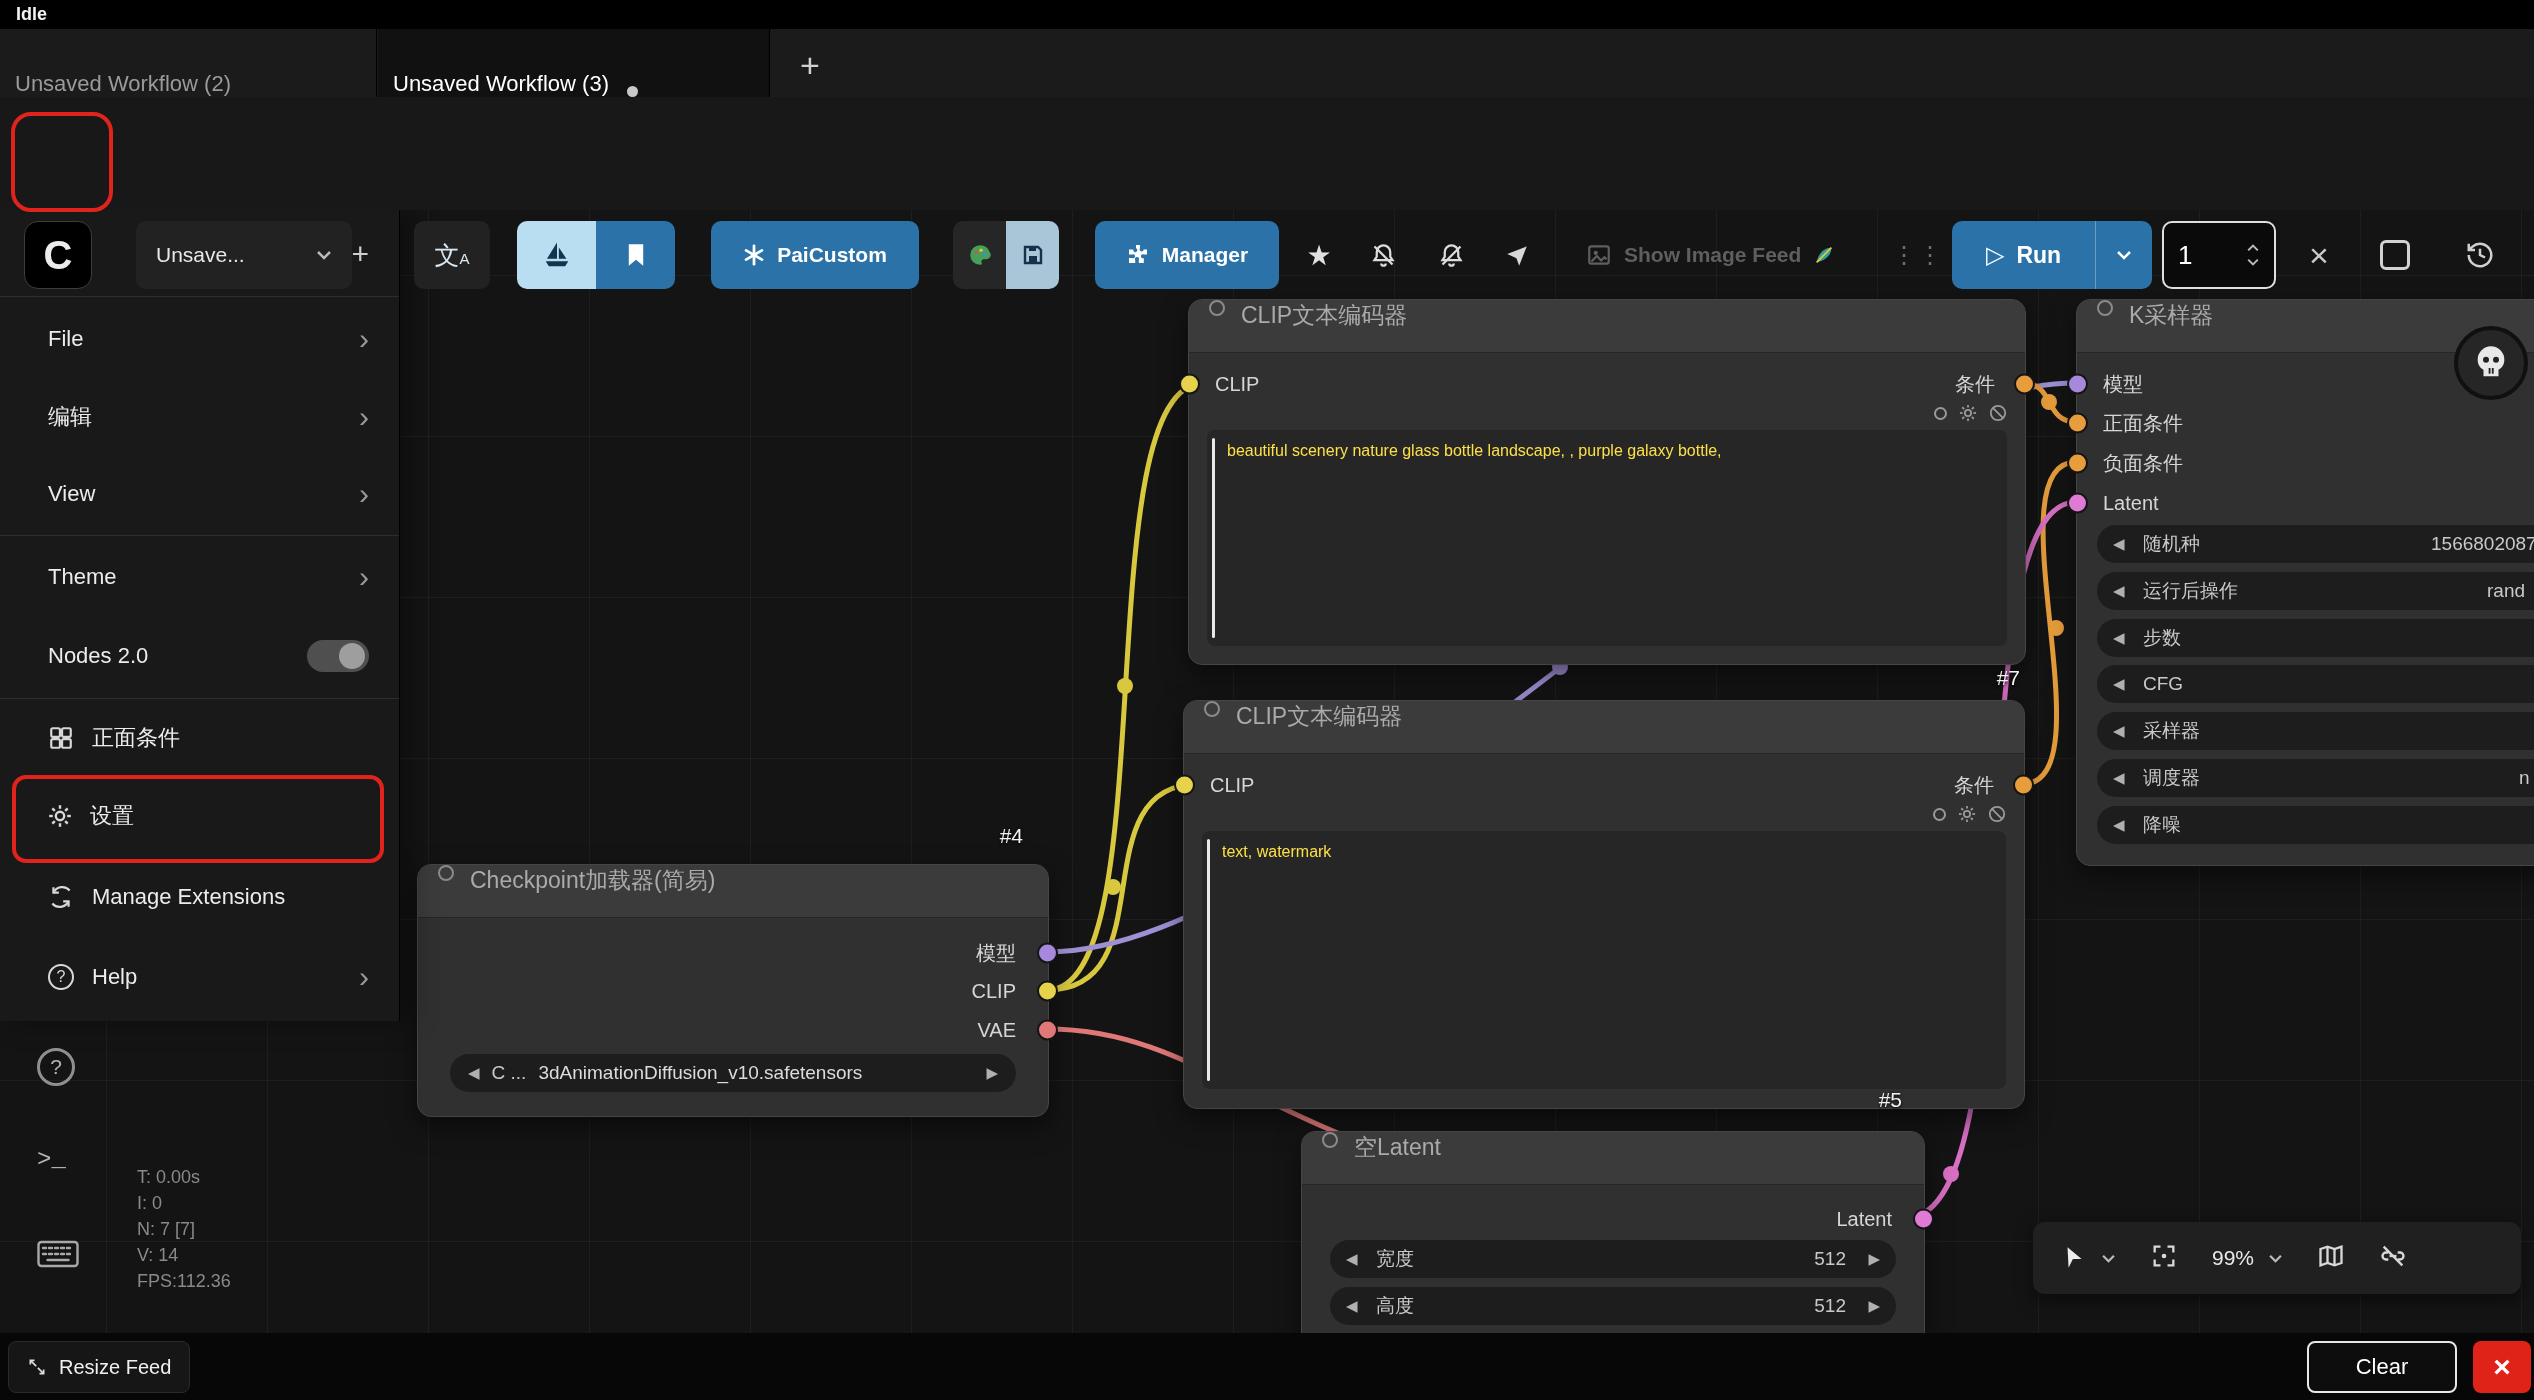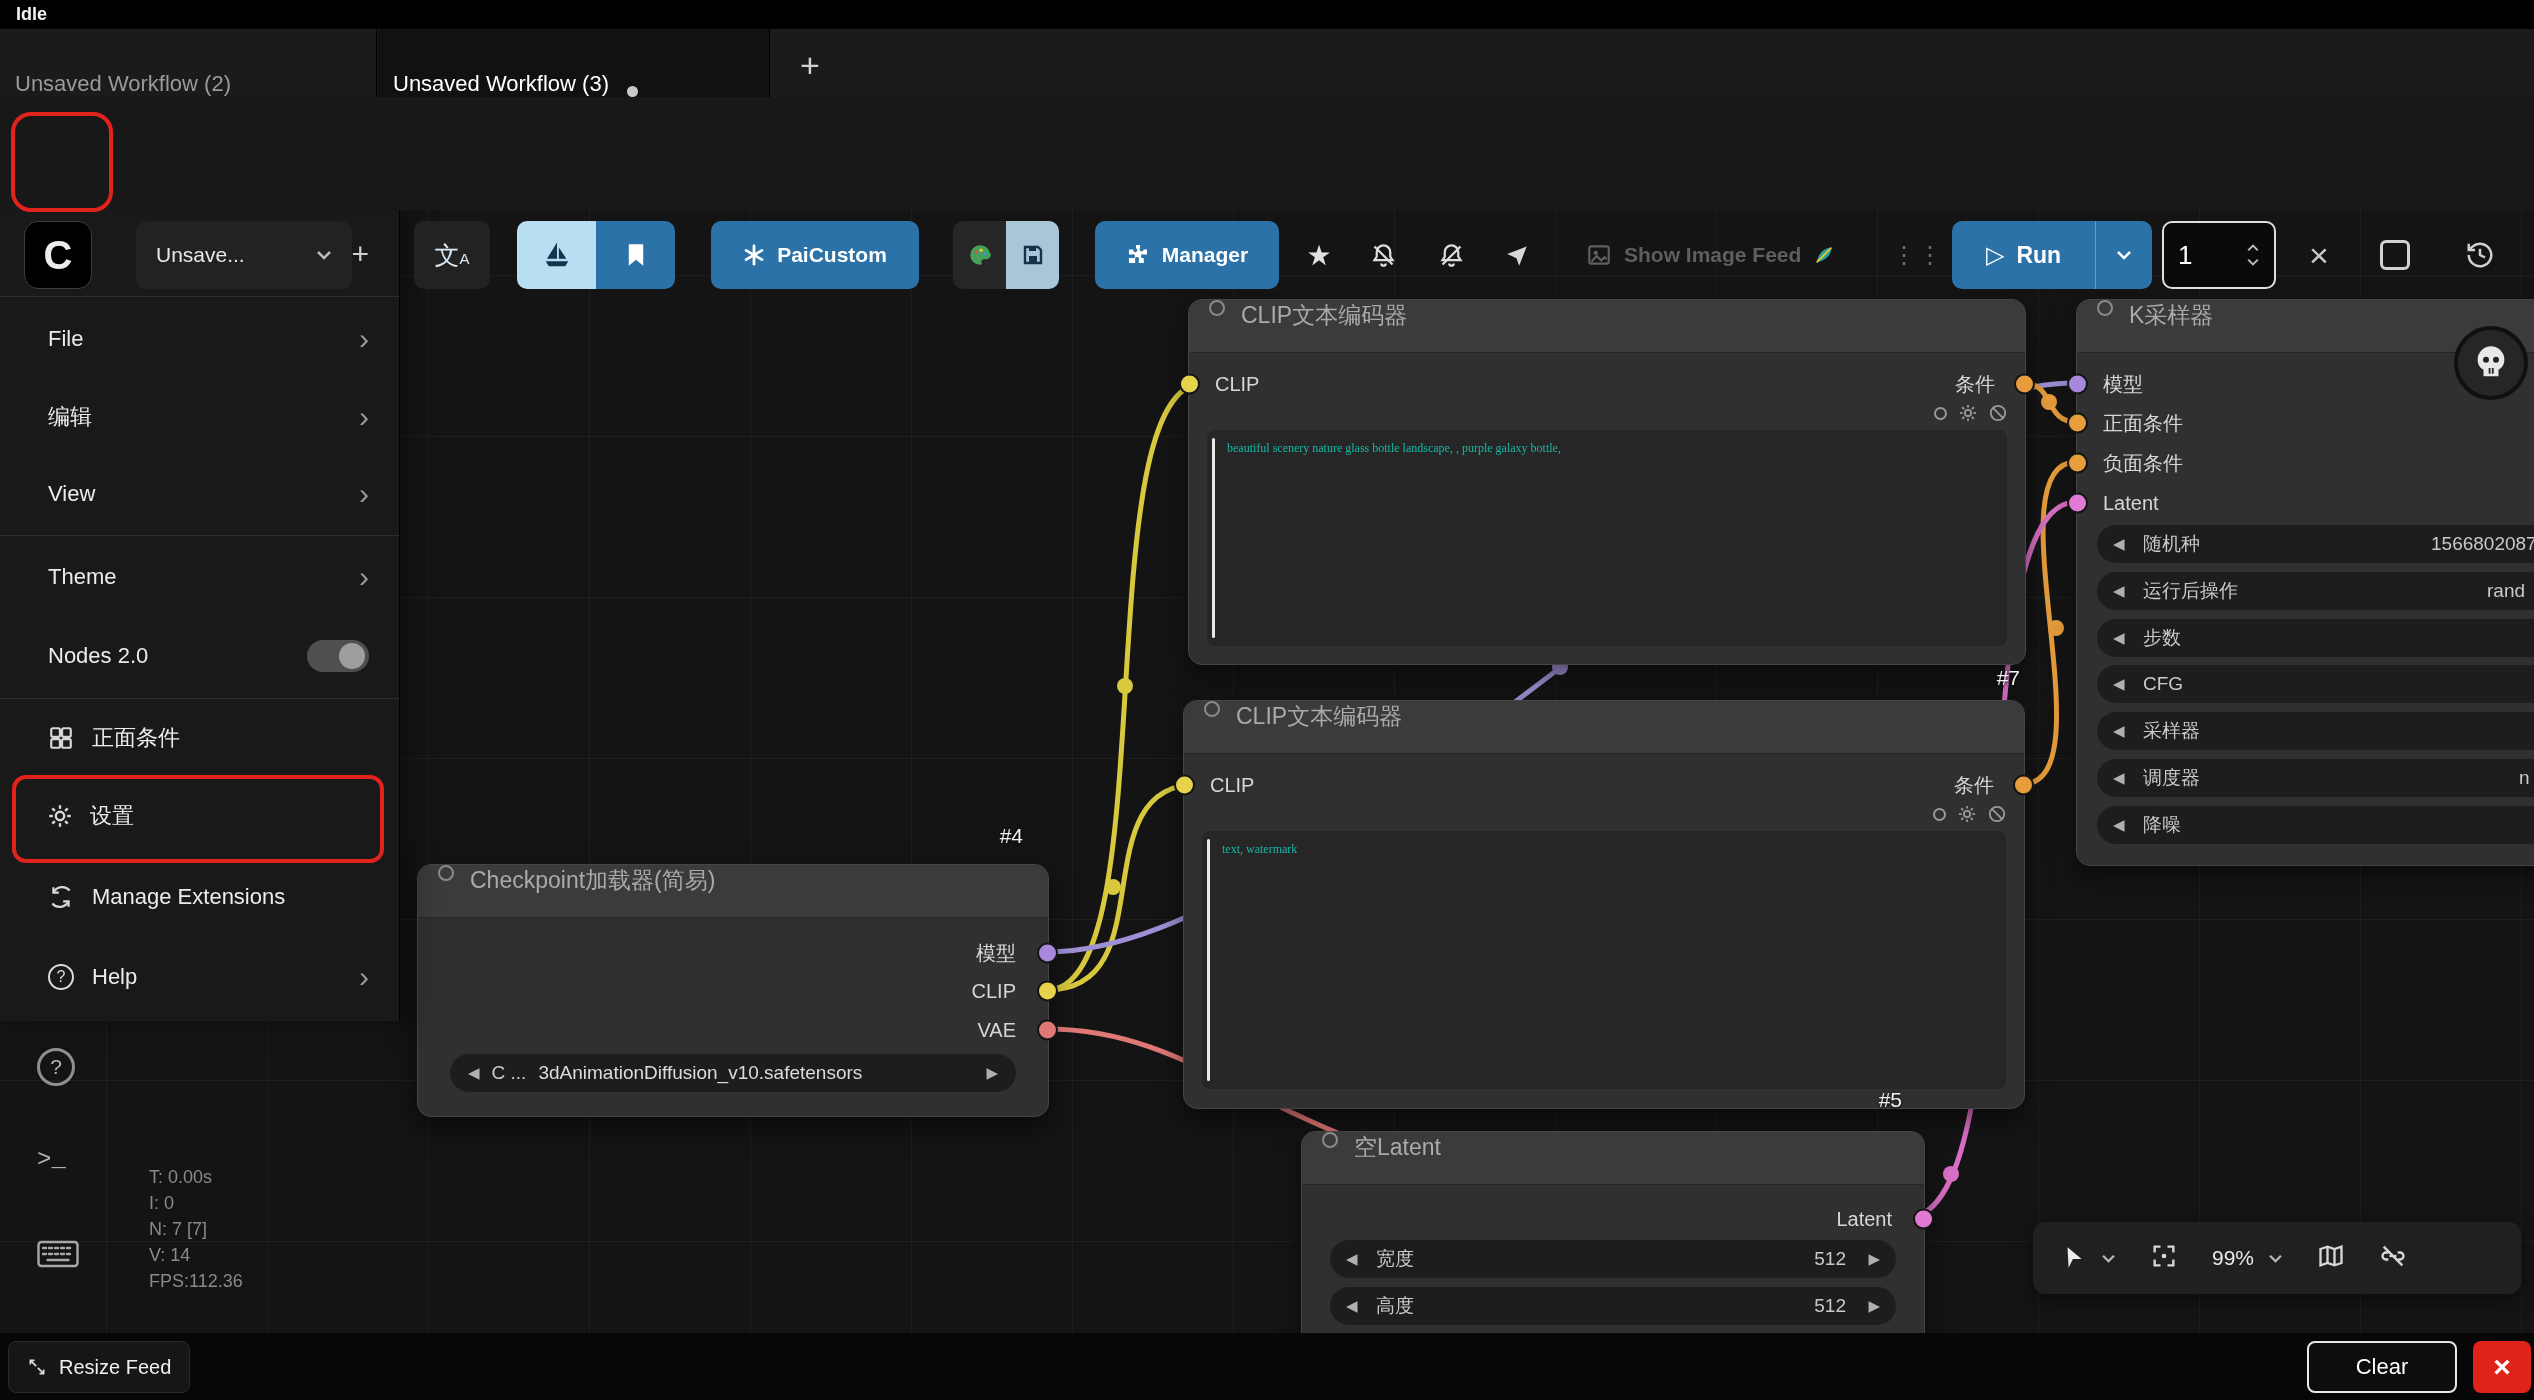--- a/index.html
+++ b/index.html
@@ -40,37 +40,37 @@
   
   .node{position:absolute;background:#303030;border:1px solid #454545;border-radius:14px;
     box-shadow:0 10px 26px rgba(0,0,0,.5);z-index:3;}
   .nh{height:52px;background:#3b3b3b;border-radius:13px 13px 0 0;display:flex;align-items:flex-start;gap:16px;
     padding:0 20px;border-bottom:1px solid #262626;}
   .cdot{width:16px;height:16px;border-radius:50%;border:2.5px solid #8a8a8a;box-sizing:border-box;flex:0 0 auto;}
   .ntitle{color:#aaaaaa;font-size:23px;white-space:nowrap;}
   .prow{position:absolute;left:0;width:100%;height:30px;}
   .pdot{position:absolute;top:50%;transform:translateY(-50%);width:17px;height:17px;border-radius:50%;border:2px solid #141414;}
   .plabel{position:absolute;top:50%;transform:translateY(-50%);color:#d6d6d6;font-size:20px;white-space:nowrap;}
-  .ta{position:absolute;background:#262626;border-radius:8px;padding:10px 14px 10px 20px;color:#14b8a6;
-    font-size:12px;line-height:1.35;box-sizing:border-box;overflow:hidden;font-family:Liberation Serif, serif;}
+  .ta{position:absolute;background:#262626;border-radius:8px;padding:10px 14px 10px 20px;color:#fde047;
+    font-size:16px;line-height:1.35;box-sizing:border-box;overflow:hidden;}
   .caret{position:absolute;left:5px;top:8px;bottom:8px;width:3px;background:#fff;border-radius:2px;opacity:.9;}
   .wrow{position:absolute;background:#1d1d1d;border-radius:19px;height:38px;color:#c9c9c9;font-size:19px;box-sizing:border-box;}
   .wrow .la,.wrow .ra{position:absolute;top:50%;transform:translateY(-50%);color:#b0b0b0;font-size:15px;}
   .wrow .la{left:16px;}
   .wrow .ra{right:16px;}
   .wrow .lbl{position:absolute;left:46px;top:50%;transform:translateY(-50%);white-space:nowrap;}
   .wrow .val{position:absolute;top:50%;transform:translateY(-50%);white-space:nowrap;}
   .combo{display:flex;align-items:center;gap:12px;padding:0 18px;}
   .badge{position:absolute;color:#f2f2f2;font-size:21px;text-align:right;text-shadow:0 1px 3px #000;z-index:4;}
   .nicons{position:absolute;display:flex;gap:12px;align-items:center;z-index:4;}
   .ring{width:13px;height:13px;border:2px solid #9a9a9a;border-radius:50%;box-sizing:border-box;}
   .skull{position:absolute;width:66px;height:66px;border-radius:50%;background:#262626;border:4px solid #101010;
     display:flex;align-items:center;justify-content:center;z-index:5;}
   
-  .stats{position:absolute;left:137px;top:1164px;color:#8a8a8a;font-size:18px;line-height:26px;z-index:2;margin-left:12px;}
+  .stats{position:absolute;left:137px;top:1164px;color:#8a8a8a;font-size:18px;line-height:26px;z-index:2;}
   .rail{position:absolute;left:37px;color:#b5b5b5;z-index:2;display:flex;align-items:center;justify-content:center;}
   .qcircle{width:38px;height:38px;border-radius:50%;border:3px solid #8f8f8f;display:flex;align-items:center;justify-content:center;
     font-size:21px;color:#b5b5b5;box-sizing:border-box;}
   .canvas-toolbar{position:absolute;left:2033px;top:1222px;width:488px;height:72px;background:#202020;border-radius:12px;
     box-shadow:0 6px 18px rgba(0,0,0,.5);display:flex;align-items:center;gap:34px;padding:0 28px;box-sizing:border-box;z-index:8;}
   .bottombar{position:absolute;left:0;top:1333px;width:100%;height:67px;background:#070707;z-index:28;}
   .chip{position:absolute;left:8px;top:8px;height:50px;background:#161616;border:1px solid #2a2a2a;border-radius:8px;
     display:flex;align-items:center;gap:12px;padding:0 18px;font-size:20px;color:#f0f0f0;}
   .clearbtn{position:absolute;left:2307px;top:8px;width:150px;height:52px;border:2px solid #e8e8e8;border-radius:8px;
     background:#0d0d0d;color:#fff;font-size:22px;display:flex;align-items:center;justify-content:center;box-sizing:border-box;}

